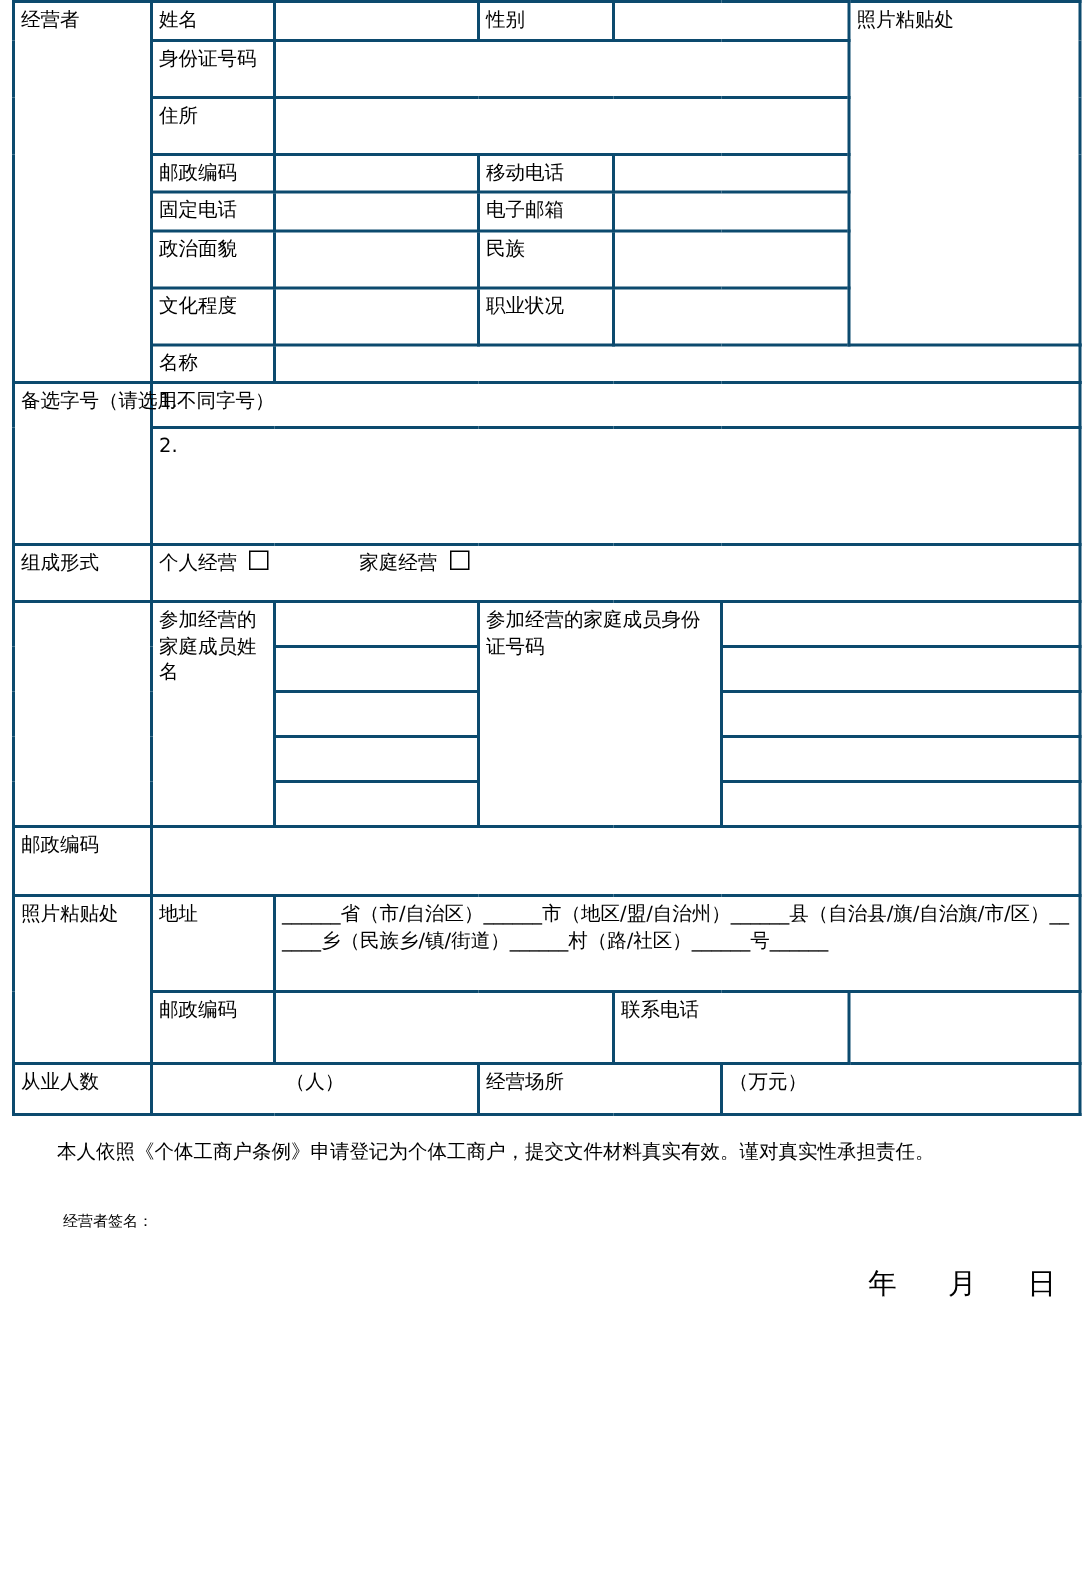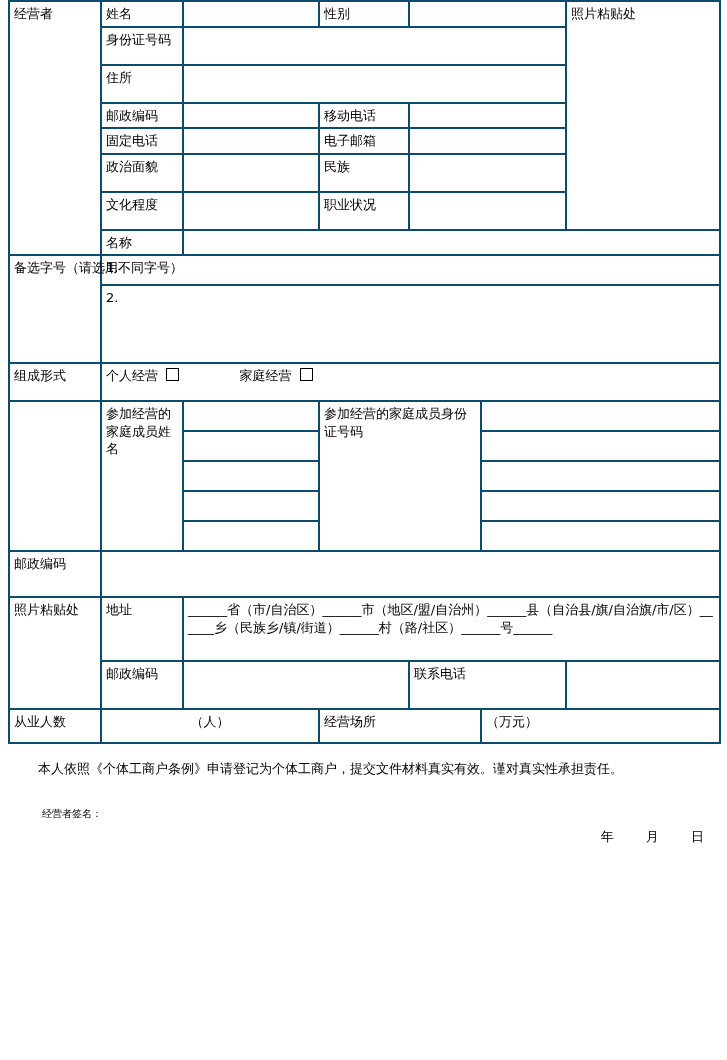--- a/index.html
+++ b/index.html
@@ -67,24 +67,24 @@
     margin: 14px 12px 0 12px;
     font-size: 13px;
     line-height: 1.75;
     text-indent: 2em;
   }
   .sign-line {
     margin: 26px 12px 0 42px;
     font-size: 10px;
   }
   .date-line {
-    margin-top: 7px;
+    margin-top: 22px;
     margin-right: 22px;
     text-align: right;
-    font-size: 13px;
+    font-size: 19px;
     letter-spacing: 1px;
   }
   .date-line span { margin-left: 26px; }
   .tall { height: 30px; }
 </style>
 </head>
 <body>
 
 <div class="page">
 

